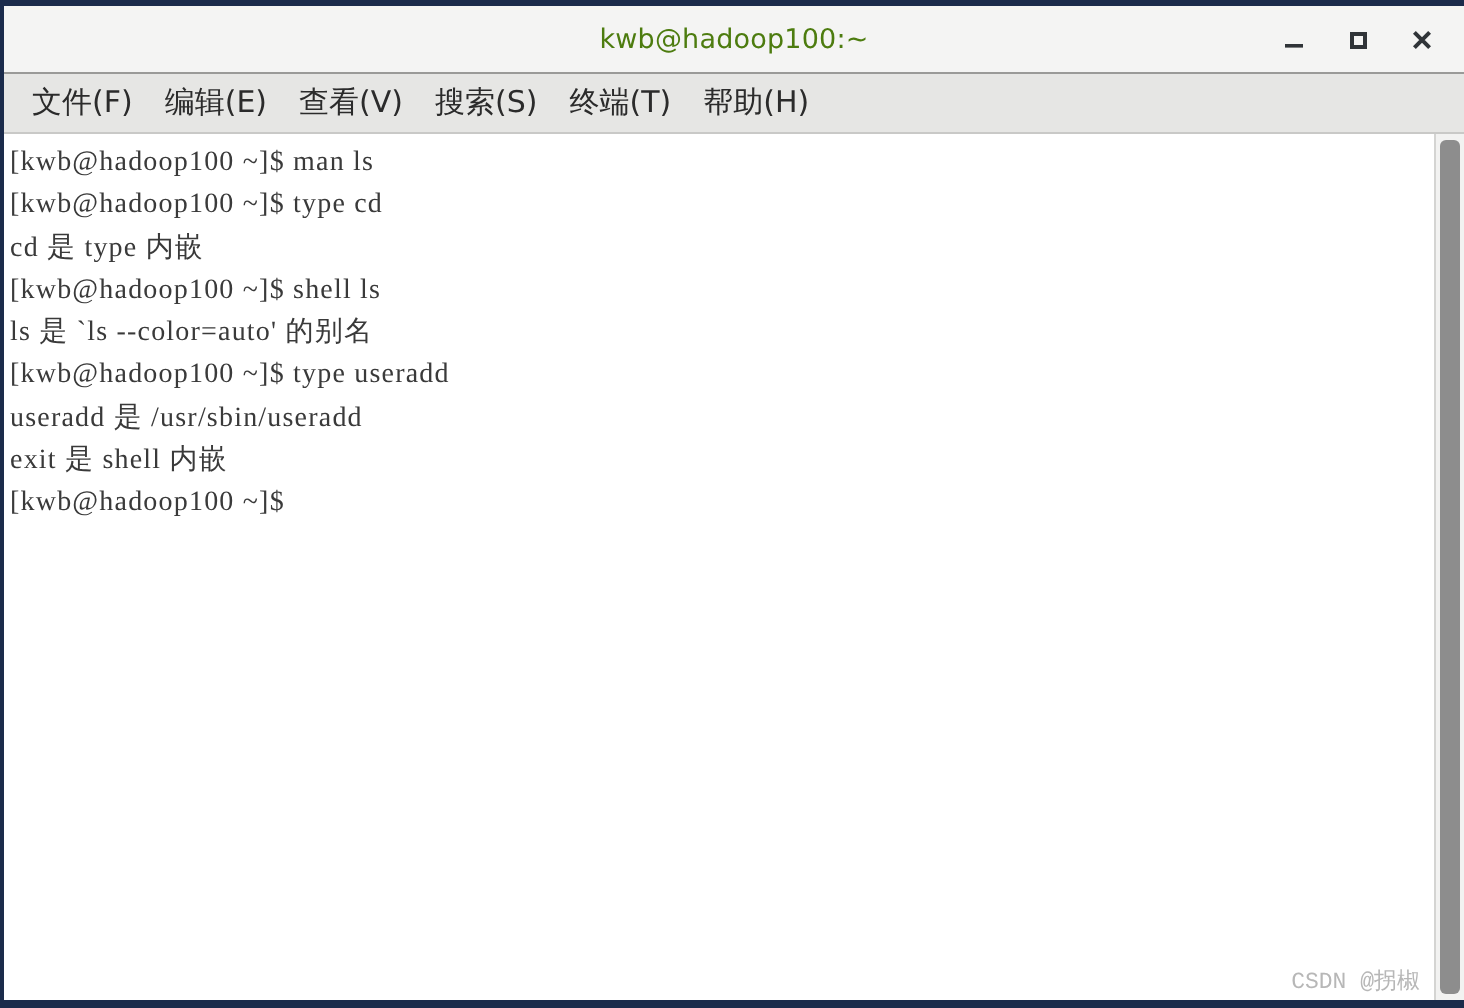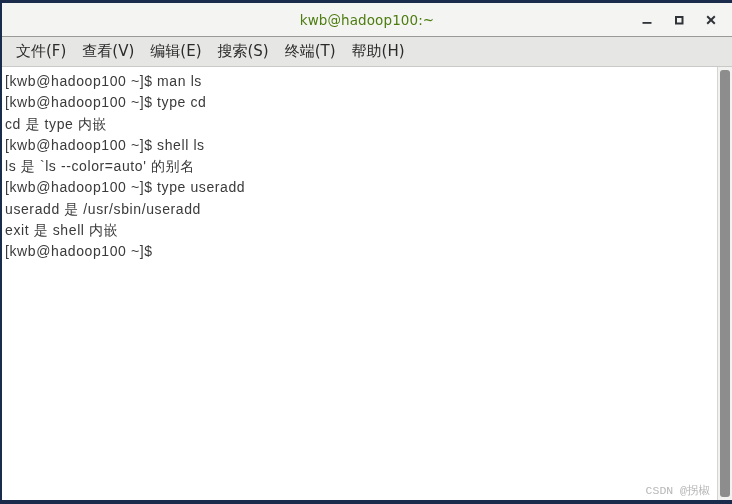--- a/index.html
+++ b/index.html
@@ -95,21 +95,21 @@
     display: flex;
     overflow: hidden;
   }
   #terminal {
     flex: 1 1 auto;
     padding: 4px 0 0 3px;
     box-sizing: border-box;
     overflow: hidden;
   }
   .term-line {
-    font-family: Liberation Sans, sans-serif;
+    font-family: Liberation Serif, serif;
     font-size: 14px;
     line-height: 21.3px;
     color: #3a3a3a;
     white-space: pre;
     letter-spacing: 0.6px;
     height: 21.3px;
   }
 
   
   #scrollbar {
@@ -158,22 +158,22 @@
       <div class="wctl">
         <svg width="14" height="14" viewBox="0 0 14 14" aria-hidden="true">
           <path d="M3.2 3.2 L10.8 10.8 M10.8 3.2 L3.2 10.8" stroke="#303438" stroke-width="2" stroke-linecap="butt"></path>
         </svg>
       </div>
     </div>
   </div>
 
   <div id="menubar">
     <div class="menu-item">文件(F)</div>
+    <div class="menu-item">编辑(E)</div>
     <div class="menu-item">查看(V)</div>
-    <div class="menu-item">编辑(E)</div>
     <div class="menu-item">搜索(S)</div>
     <div class="menu-item">终端(T)</div>
     <div class="menu-item">帮助(H)</div>
   </div>
 
   <div id="terminal-area">
     <div id="terminal">
       <div class="term-line">[kwb@hadoop100 ~]$ man ls</div>
       <div class="term-line">[kwb@hadoop100 ~]$ type cd</div>
       <div class="term-line">cd 是 type 内嵌</div>

